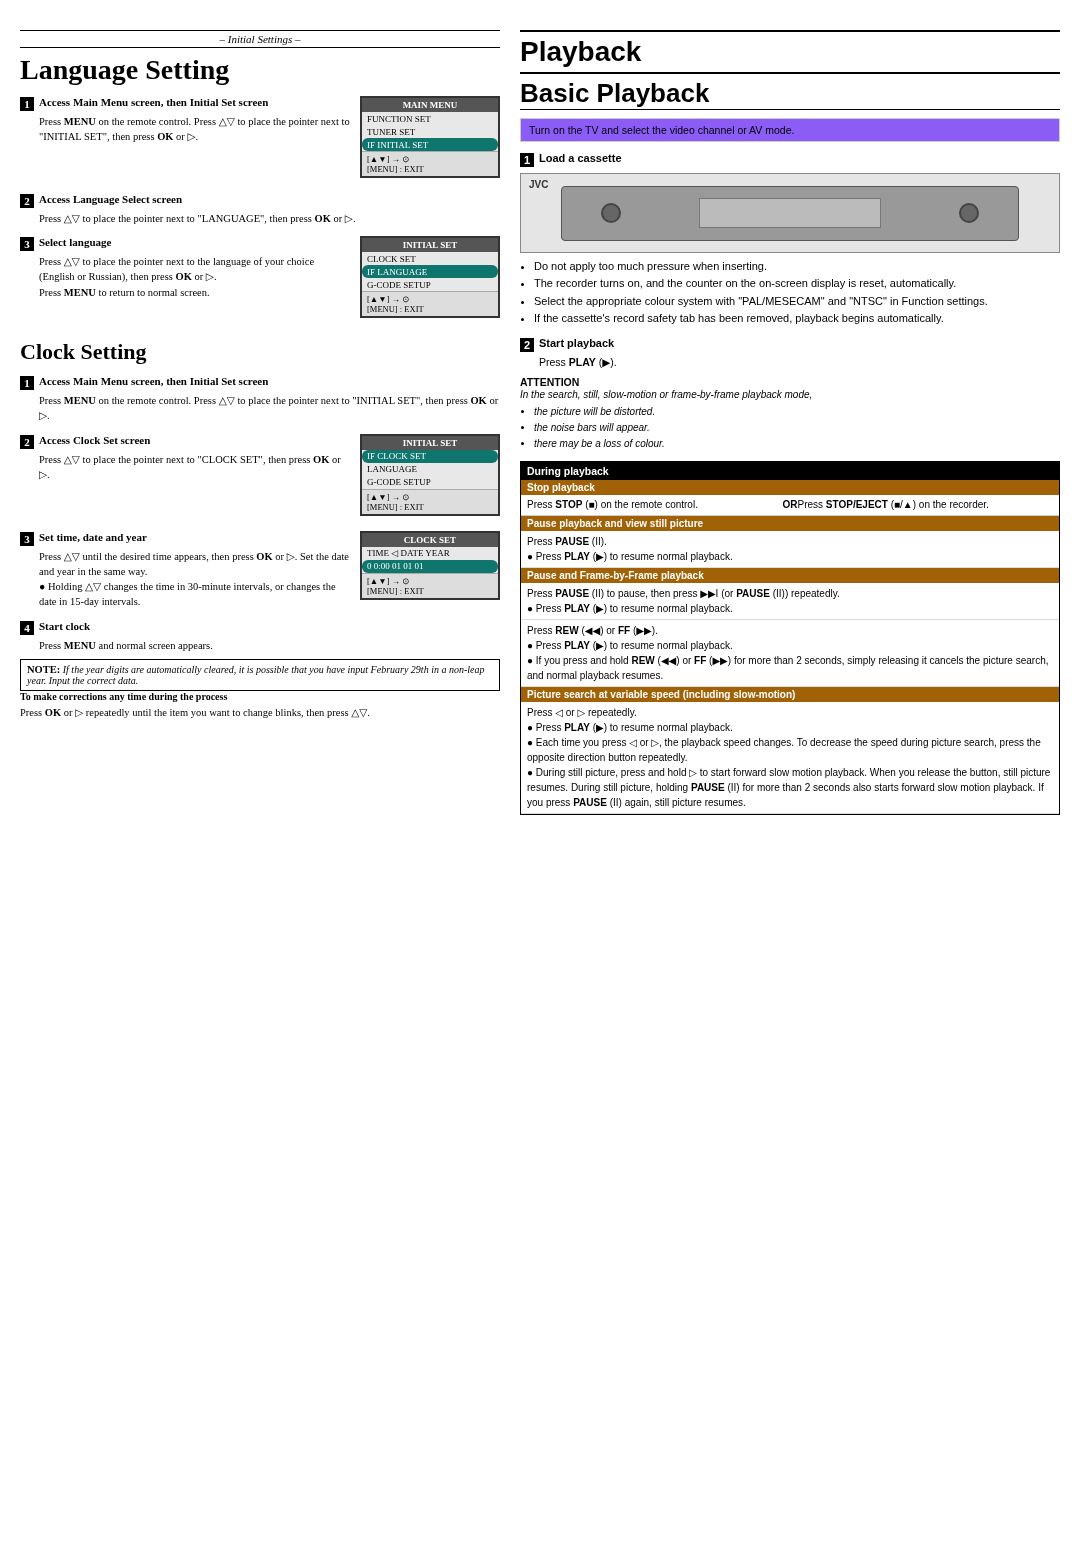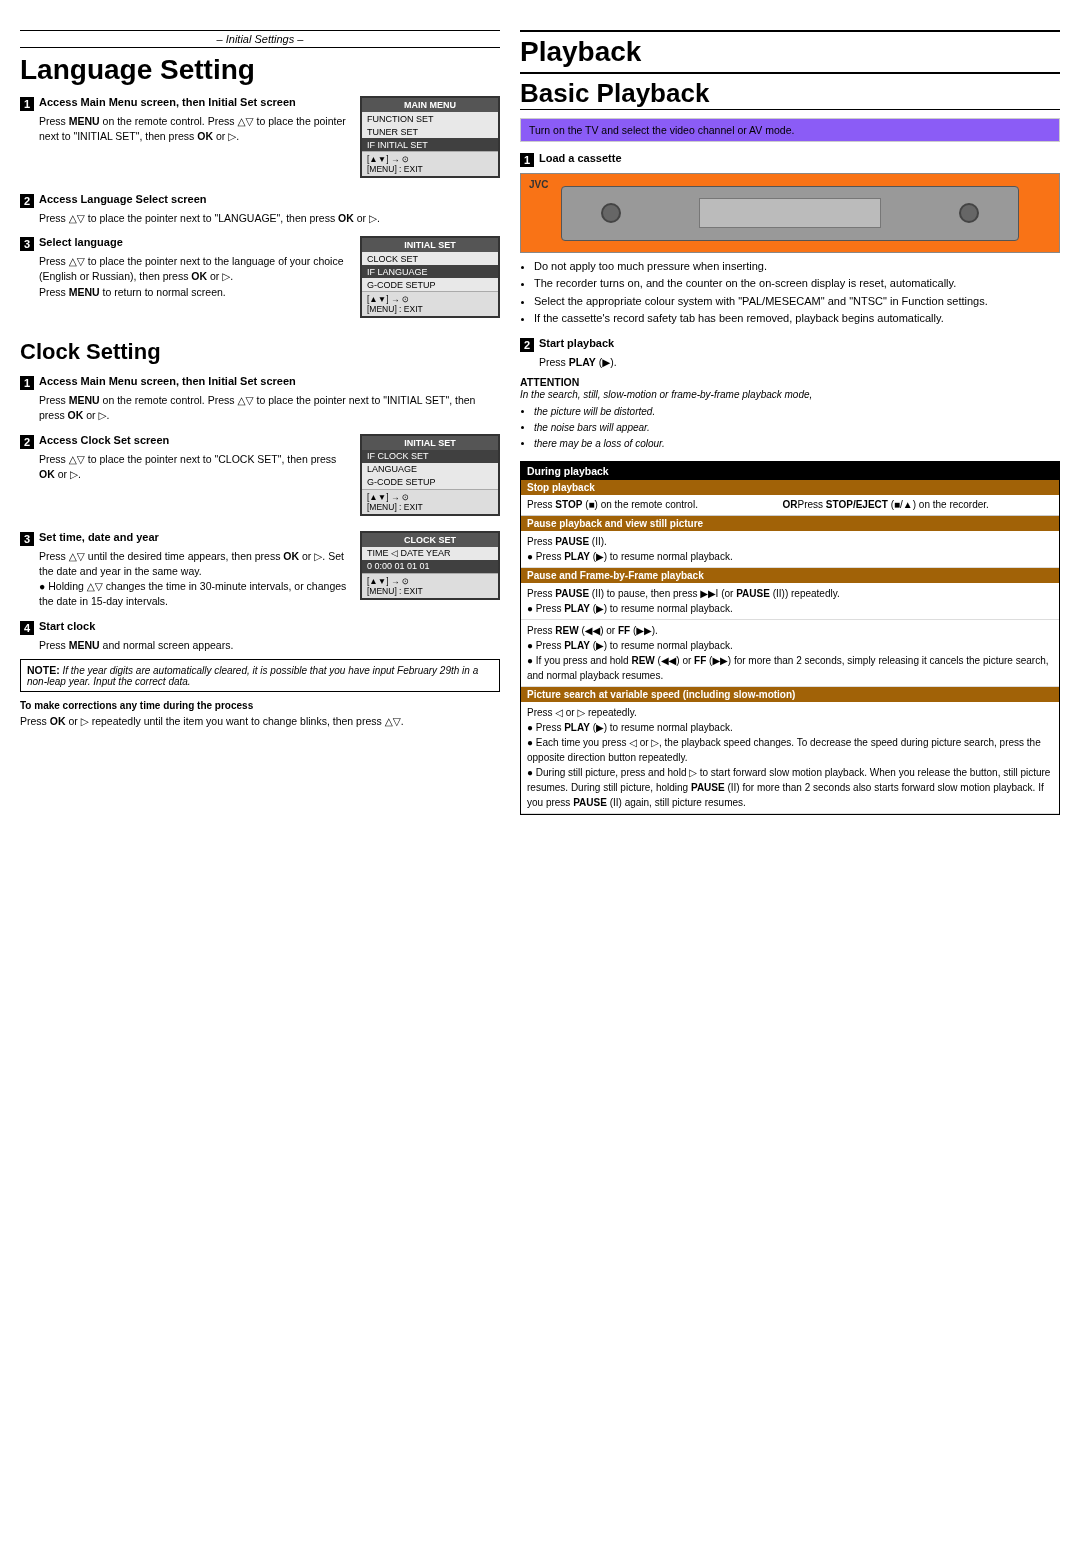--- a/index.html
+++ b/index.html
@@ -14,20 +14,21 @@
     .page {
       display: flex;
       width: 1080px;
       min-height: 1560px;
       padding: 30px 20px;
       gap: 20px;
     }
     .left-col {
       width: 480px;
       flex-shrink: 0;
+      font-family: Liberation Serif, serif;
     }
     .right-col {
       flex: 1;
     }
     .section-tag {
       font-style: italic;
       font-size: 11px;
       text-align: center;
       border-top: 1px solid #000;
       border-bottom: 1px solid #000;
@@ -117,36 +118,37 @@
       text-align: center;
       font-weight: bold;
       font-size: 9px;
       padding: 2px;
     }
     .menu-box .menu-item {
       padding: 1.5px 5px;
       font-size: 9px;
     }
     .menu-box .menu-item.selected {
-      background: #404040;
+      background: #0f766e;
       color: #fff;
+      border-radius: 6px;
     }
     .menu-box .menu-footer {
       border-top: 1px solid #aaa;
       padding: 2px 5px;
       font-size: 8.5px;
       background: #ddd;
     }
     .clearfix::after { content: ''; display: block; clear: both; }
 
     
     .cassette-img {
       width: 100%;
       height: 80px;
-      background: #f97316;
+      background: #e5e5e5;
       border: 1px solid #888;
       display: flex;
       align-items: center;
       justify-content: center;
       margin: 6px 0;
       position: relative;
     }
     .cassette-inner {
       width: 85%;
       height: 55px;
@@ -224,21 +226,21 @@
 
     .attention-box {
       margin: 6px 0;
     }
     .attention-label {
       font-weight: bold;
       font-size: 10.5px;
     }
 
     .to-make-corrections {
-      margin-top: 8px;
+      margin-top: 0;
     }
     .to-make-corrections .sub-head {
       font-weight: bold;
       font-size: 10px;
     }
 
     .bullet-list {
       padding-left: 14px;
       margin: 3px 0;
     }

